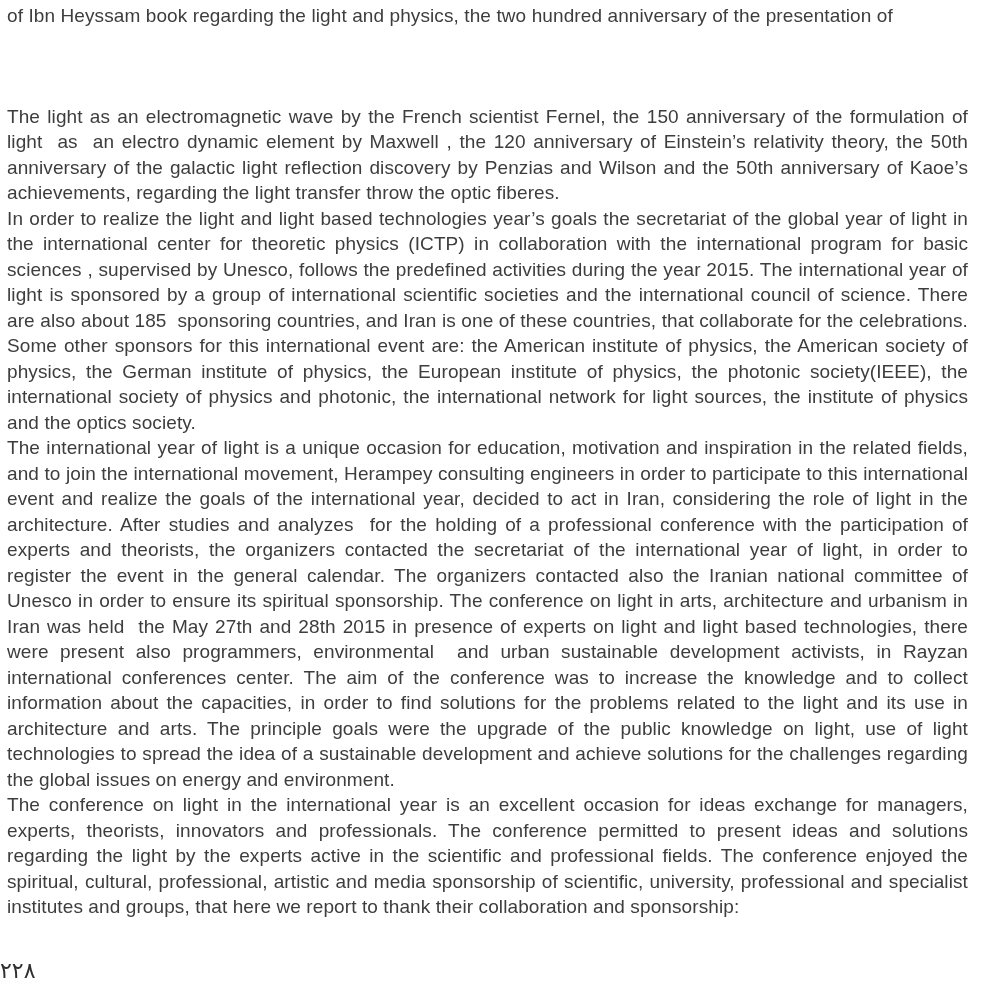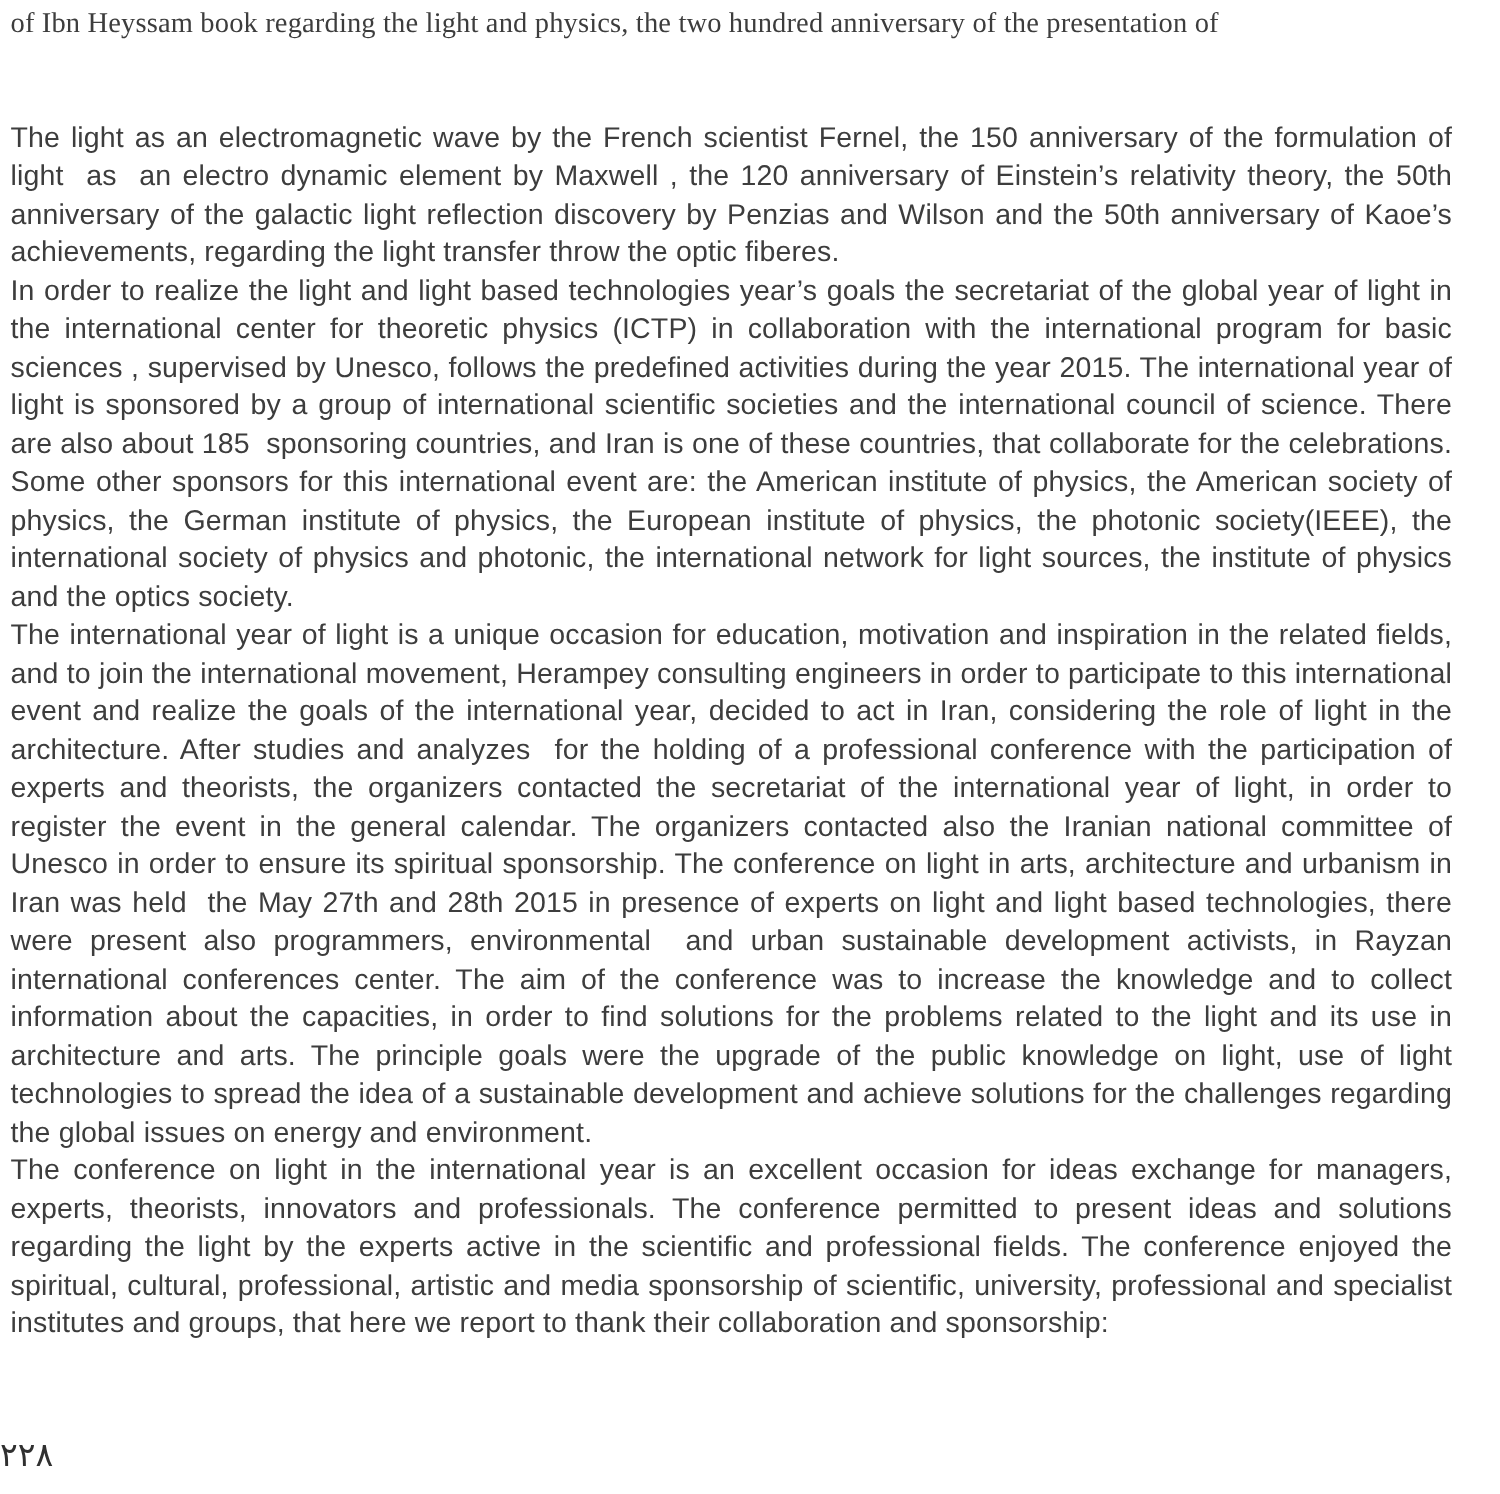--- a/index.html
+++ b/index.html
@@ -28,22 +28,21 @@
   }
   .text-block p {
     margin: 0;
     font-size: 19px;
     line-height: 25.5px;
     text-align: justify;
     letter-spacing: 0.1px;
     white-space: pre-wrap;
   }
   .text-block p.lead {
-    margin-bottom: 51px;
-    font-family: Liberation Serif, serif;
+    margin-bottom: 75px;
   }
   .page-number {
     position: absolute;
     top: 960px;
     left: 0;
     width: 100%;
     text-align: left;
     font-size: 22px;
     line-height: 22px;
     font-family: "DejaVu Sans", sans-serif;

